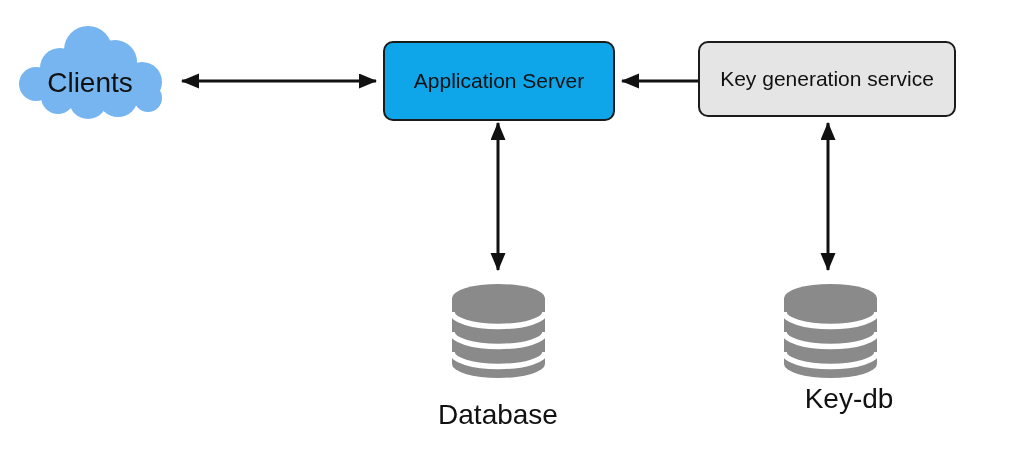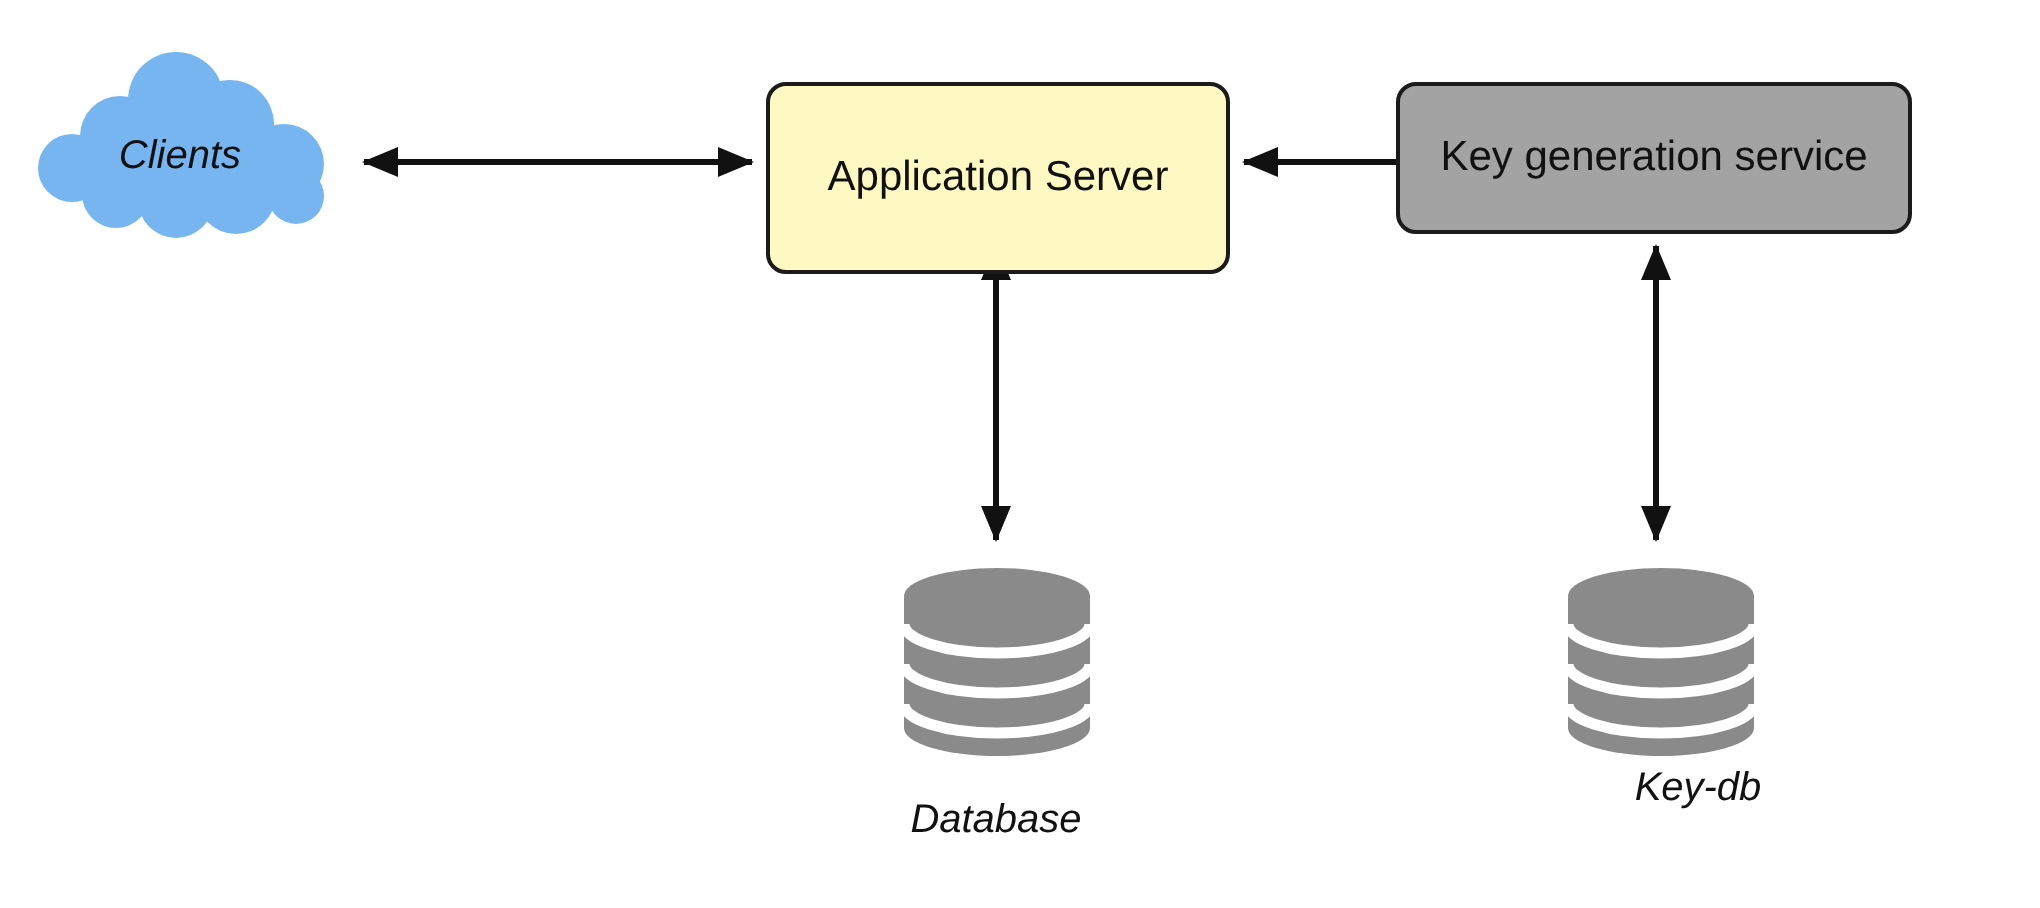--- a/index.html
+++ b/index.html
@@ -34,37 +34,36 @@
     border-radius: 10px;
     font-size: 21px;
     color: #111111;
     text-align: center;
     line-height: 1.1;
   }
   .node-app-server {
     left: 383px;
     top: 41px;
     width: 232px;
-    height: 96px;
-    background: #fef9c3;
+    height: 80px;
+    background: #0ea5e9;
   }
   .node-key-service {
     left: 698px;
     top: 41px;
     width: 258px;
     height: 76px;
-    background: #a3a3a3;
+    background: #e5e5e5;
     text-align: center;
   }
   .float-label {
     position: absolute;
     text-align: center;
-    font-size: 20px;
+    font-size: 28px;
     color: #111111;
-    font-style: italic;
   }
   .clients-label {
     left: 20px;
     top: 67px;
     width: 140px;
   }
   .database-label {
     left: 418px;
     top: 383px;
     width: 160px;

